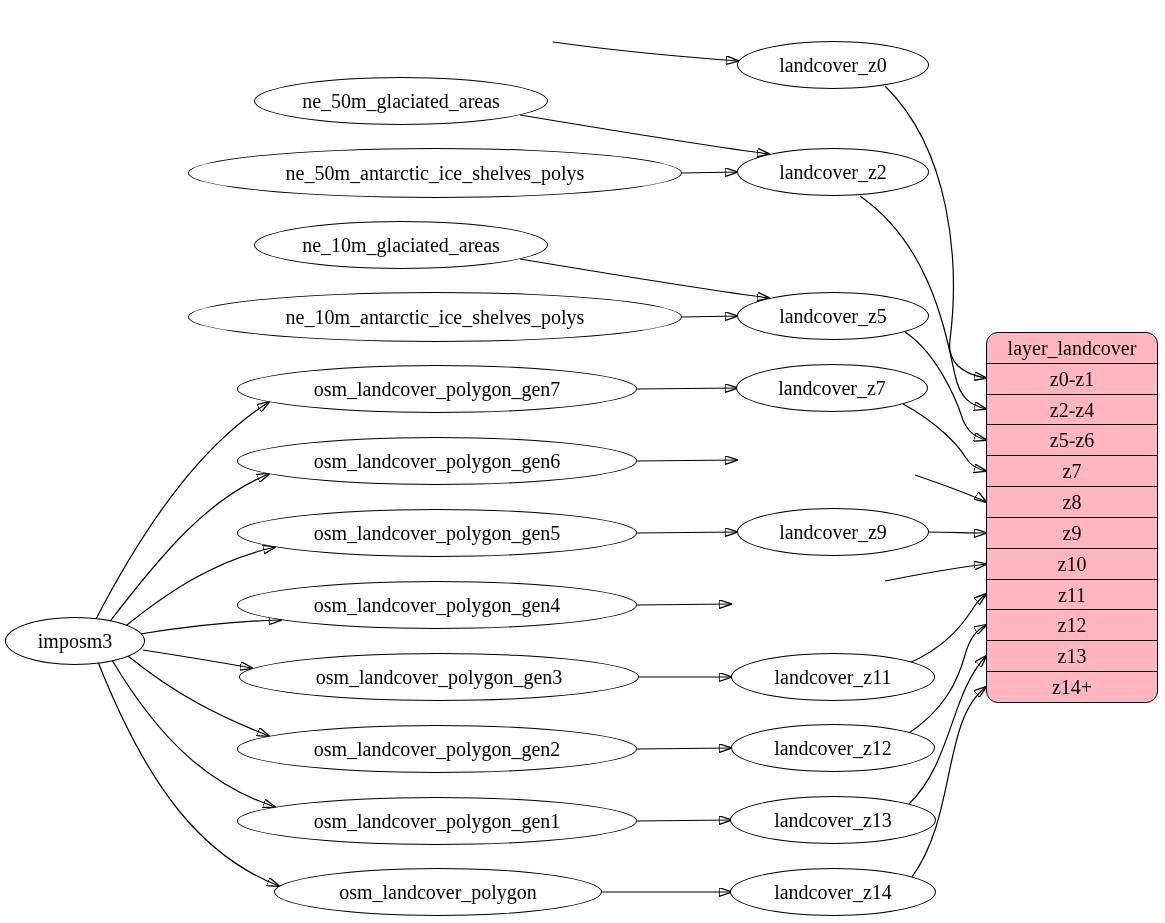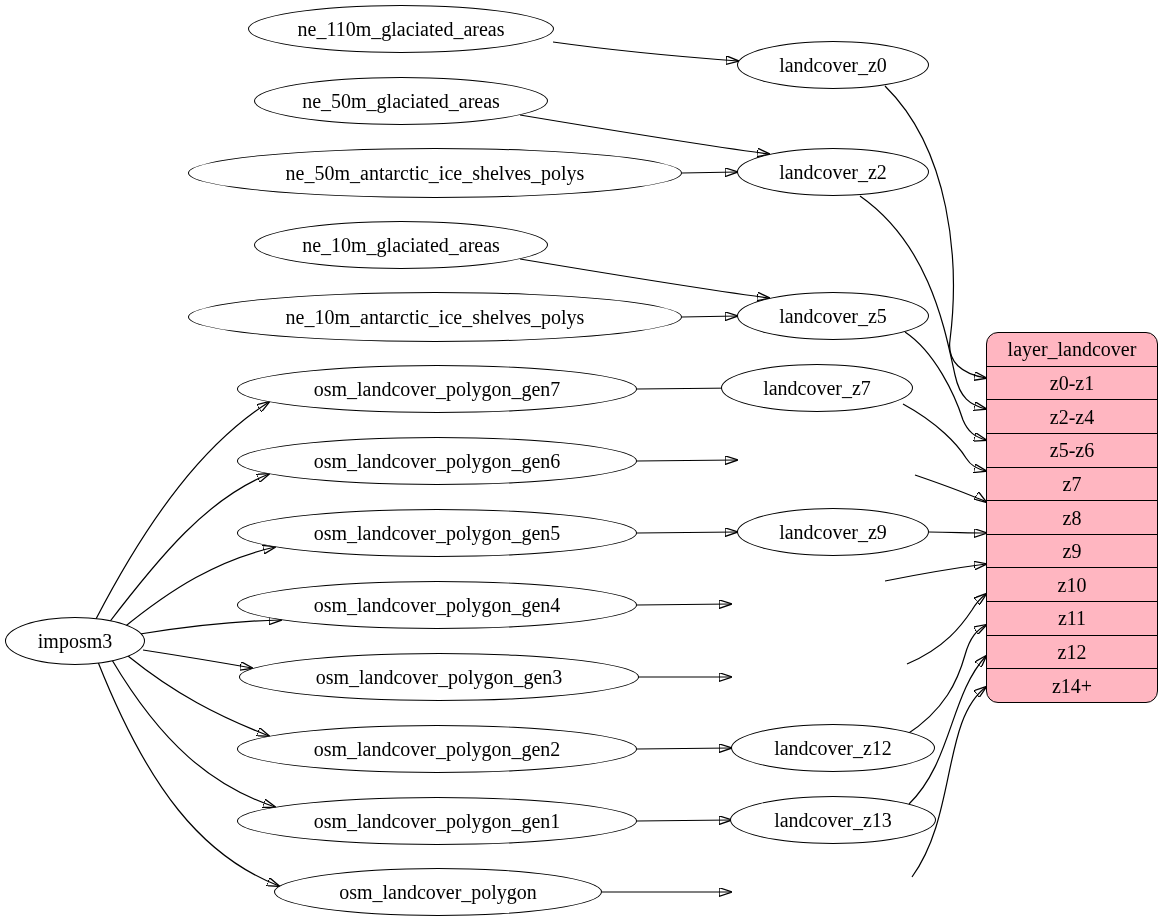--- a/index.html
+++ b/index.html
@@ -70,50 +70,52 @@
     <path marker-end="url(#arrow)" d="M929,532 C950,532 968,533 986,533"></path>
     <path marker-end="url(#arrow)" d="M885,581 C930,572 955,568 986,564"></path>
     <path marker-end="url(#arrow)" d="M907,664 C945,648 962,625 972,610 C978,600 981,598 986,594"></path>
     <path marker-end="url(#arrow)" d="M906,735 C945,710 958,680 965,655 C970,637 977,630 986,625"></path>
     <path marker-end="url(#arrow)" d="M909,804 C952,762 950,695 986,656"></path>
     <path marker-end="url(#arrow)" d="M912,877 C957,815 942,720 986,687"></path>
   </svg>
 
   <div class="node" style="left:5px;top:617px;width:140px;height:48px">imposm3</div>
 
-  <div class="node" style="left:248px;top:5px;width:306px;height:48px">ne_110m_glaciated_areas</div>
   <div class="node" style="left:254px;top:77px;width:294px;height:48px">ne_50m_glaciated_areas</div>
   <div class="node" style="left:188px;top:148px;width:494px;height:50px">ne_50m_antarctic_ice_shelves_polys</div>
   <div class="node" style="left:254px;top:221px;width:294px;height:48px">ne_10m_glaciated_areas</div>
   <div class="node" style="left:188px;top:292px;width:494px;height:50px">ne_10m_antarctic_ice_shelves_polys</div>
 
   <div class="node" style="left:237px;top:365px;width:400px;height:48px">osm_landcover_polygon_gen7</div>
   <div class="node" style="left:237px;top:437px;width:400px;height:48px">osm_landcover_polygon_gen6</div>
   <div class="node" style="left:237px;top:509px;width:400px;height:48px">osm_landcover_polygon_gen5</div>
   <div class="node" style="left:237px;top:581px;width:400px;height:48px">osm_landcover_polygon_gen4</div>
   <div class="node" style="left:239px;top:653px;width:400px;height:48px">osm_landcover_polygon_gen3</div>
   <div class="node" style="left:237px;top:725px;width:400px;height:48px">osm_landcover_polygon_gen2</div>
   <div class="node" style="left:237px;top:797px;width:400px;height:48px">osm_landcover_polygon_gen1</div>
   <div class="node" style="left:274px;top:868px;width:328px;height:48px">osm_landcover_polygon</div>
 
   <div class="node" style="left:737px;top:41px;width:192px;height:48px">landcover_z0</div>
   <div class="node" style="left:737px;top:148px;width:192px;height:48px">landcover_z2</div>
   <div class="node" style="left:737px;top:292px;width:192px;height:48px">landcover_z5</div>
-  <div class="node" style="left:721px;top:364px;width:192px;height:48px">landcover_z7</div>
+  <div class="node" style="left:736px;top:364px;width:192px;height:48px">landcover_z7</div>
   <div class="node" style="left:737px;top:508px;width:192px;height:48px">landcover_z9</div>
+  <div class="node" style="left:731px;top:653px;width:204px;height:48px">landcover_z11</div>
   <div class="node" style="left:731px;top:724px;width:204px;height:48px">landcover_z12</div>
   <div class="node" style="left:730px;top:796px;width:206px;height:48px">landcover_z13</div>
+  <div class="node" style="left:730px;top:868px;width:206px;height:48px">landcover_z14</div>
 
   <div class="record" style="left:986px;top:332px;width:172px;height:371px">
     <div class="rrow">layer_landcover</div>
     <div class="rrow">z0-z1</div>
     <div class="rrow">z2-z4</div>
     <div class="rrow">z5-z6</div>
     <div class="rrow">z7</div>
     <div class="rrow">z8</div>
     <div class="rrow">z9</div>
     <div class="rrow">z10</div>
     <div class="rrow">z11</div>
     <div class="rrow">z12</div>
+    <div class="rrow">z13</div>
     <div class="rrow">z14+</div>
   </div>
 
 </div>
 
 </body></html>

